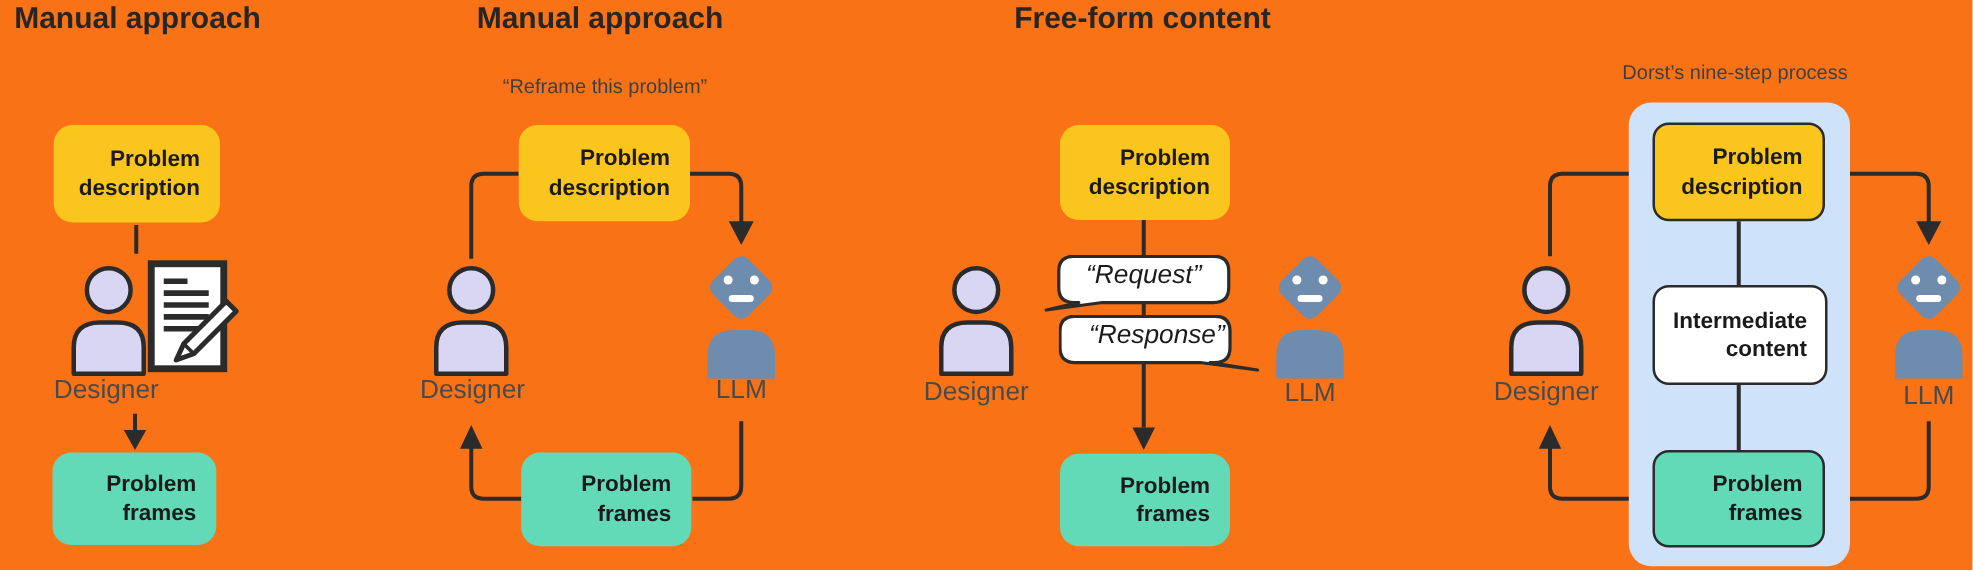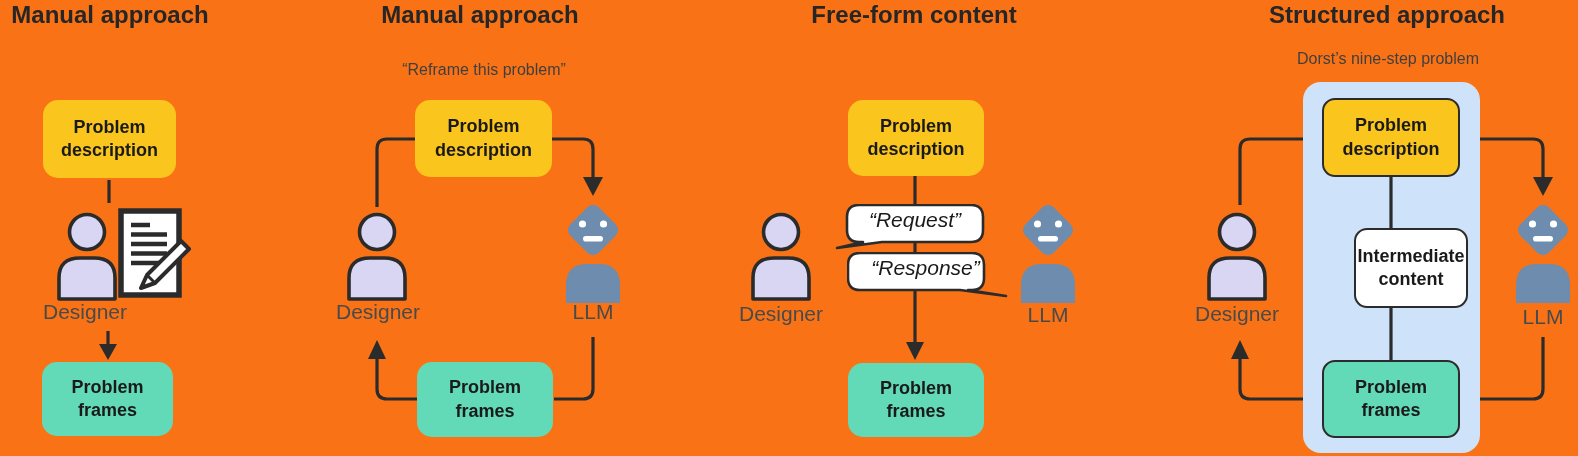--- a/index.html
+++ b/index.html
@@ -1,21 +1,21 @@
 <!DOCTYPE html>
 <html style="--box-yellow: #FAC51C; --box-teal: #63DAB7; --person-fill: #D9D6F4; --llm-fill: #6E8CAD; --panel-blue: #CEE2FA; --line-color: #2B2B2B; --title-color: #262626; --label-color: #4A4A4A; --quote-color: #3F3F3F; --box-text: #1A1A1A;"><head>
 <meta charset="utf-8">
 <style>
   html,body{margin:0;padding:0;background:#ffffff;}
   #stage{position:relative;width:1578px;height:456px;background:#f97316;overflow:hidden;
          font-family:"Liberation Sans","DejaVu Sans",sans-serif;}
   .abs{position:absolute;}
   .title{font-size:24px;font-weight:700;color:var(--title-color);text-align:center;width:320px;z-index:4;}
   .quote{font-size:16px;color:var(--quote-color);text-align:center;width:320px;z-index:4;}
-  .node{display:flex;align-items:center;justify-content:center;text-align:center;
+  .node{display:flex;align-items:center;justify-content:center;text-align:right;
         font-size:18px;font-weight:700;color:var(--box-text);line-height:1.3;
         border-radius:15px;z-index:2;padding:16px;box-sizing:border-box;}
   .yellow{background:var(--box-yellow);}
   .teal{background:var(--box-teal);}
   .whitebox{background:#ffffff;}
   .bordered{border:2.5px solid var(--line-color);border-radius:13px;}
   .persona-label{font-size:21px;color:var(--label-color);text-align:center;width:160px;z-index:4;}
   .bubble-text{font-size:21px;font-style:italic;color:var(--box-text);text-align:center;z-index:4;line-height:34px;}
   #connectors{position:absolute;left:0;top:0;z-index:1;}
   #panel{background:var(--panel-blue);border-radius:18px;z-index:0;}
@@ -124,24 +124,23 @@
   <svg class="abs icon-svg" style="left:749px;top:211px;" width="64" height="90">
       <use href="#sym-person"></use>
     </svg>
   <div class="abs persona-label" style="left:701px;top:302px;">Designer</div>
   <svg class="abs icon-svg" style="left:1016px;top:200px;" width="64" height="103">
       <use href="#sym-llm"></use>
     </svg>
   <div class="abs persona-label" style="left:968px;top:303px;">LLM</div>
   <div class="abs node teal" style="left:848px;top:363px;width:136px;height:74px;">Problem frames</div>
 
-  <div class="abs title" style="left:1227px;top:1px;">Structured approach</div>
-  <div class="abs quote" style="left:1228px;top:50px;">Dorst’s nine-step problem</div>
+  <div class="abs quote" style="left:1228px;top:50px;">Dorst’s nine-step process</div>
   <div class="abs node yellow bordered" style="left:1322px;top:98px;width:138px;height:79px;">Problem description</div>
-  <div class="abs node whitebox bordered" style="left:1322px;top:228px;width:114px;height:80px;margin-left:32px;">Intermediate content</div>
+  <div class="abs node whitebox bordered" style="left:1322px;top:228px;width:140px;height:80px;">Intermediate content</div>
   <div class="abs node teal bordered" style="left:1322px;top:360px;width:138px;height:78px;">Problem frames</div>
   <svg class="abs icon-svg" style="left:1205px;top:211px;" width="64" height="90">
       <use href="#sym-person"></use>
     </svg>
   <div class="abs persona-label" style="left:1157px;top:302px;">Designer</div>
   <svg class="abs icon-svg" style="left:1511px;top:200px;" width="64" height="103">
       <use href="#sym-llm"></use>
     </svg>
   <div class="abs persona-label" style="left:1463px;top:305px;">LLM</div>
 

